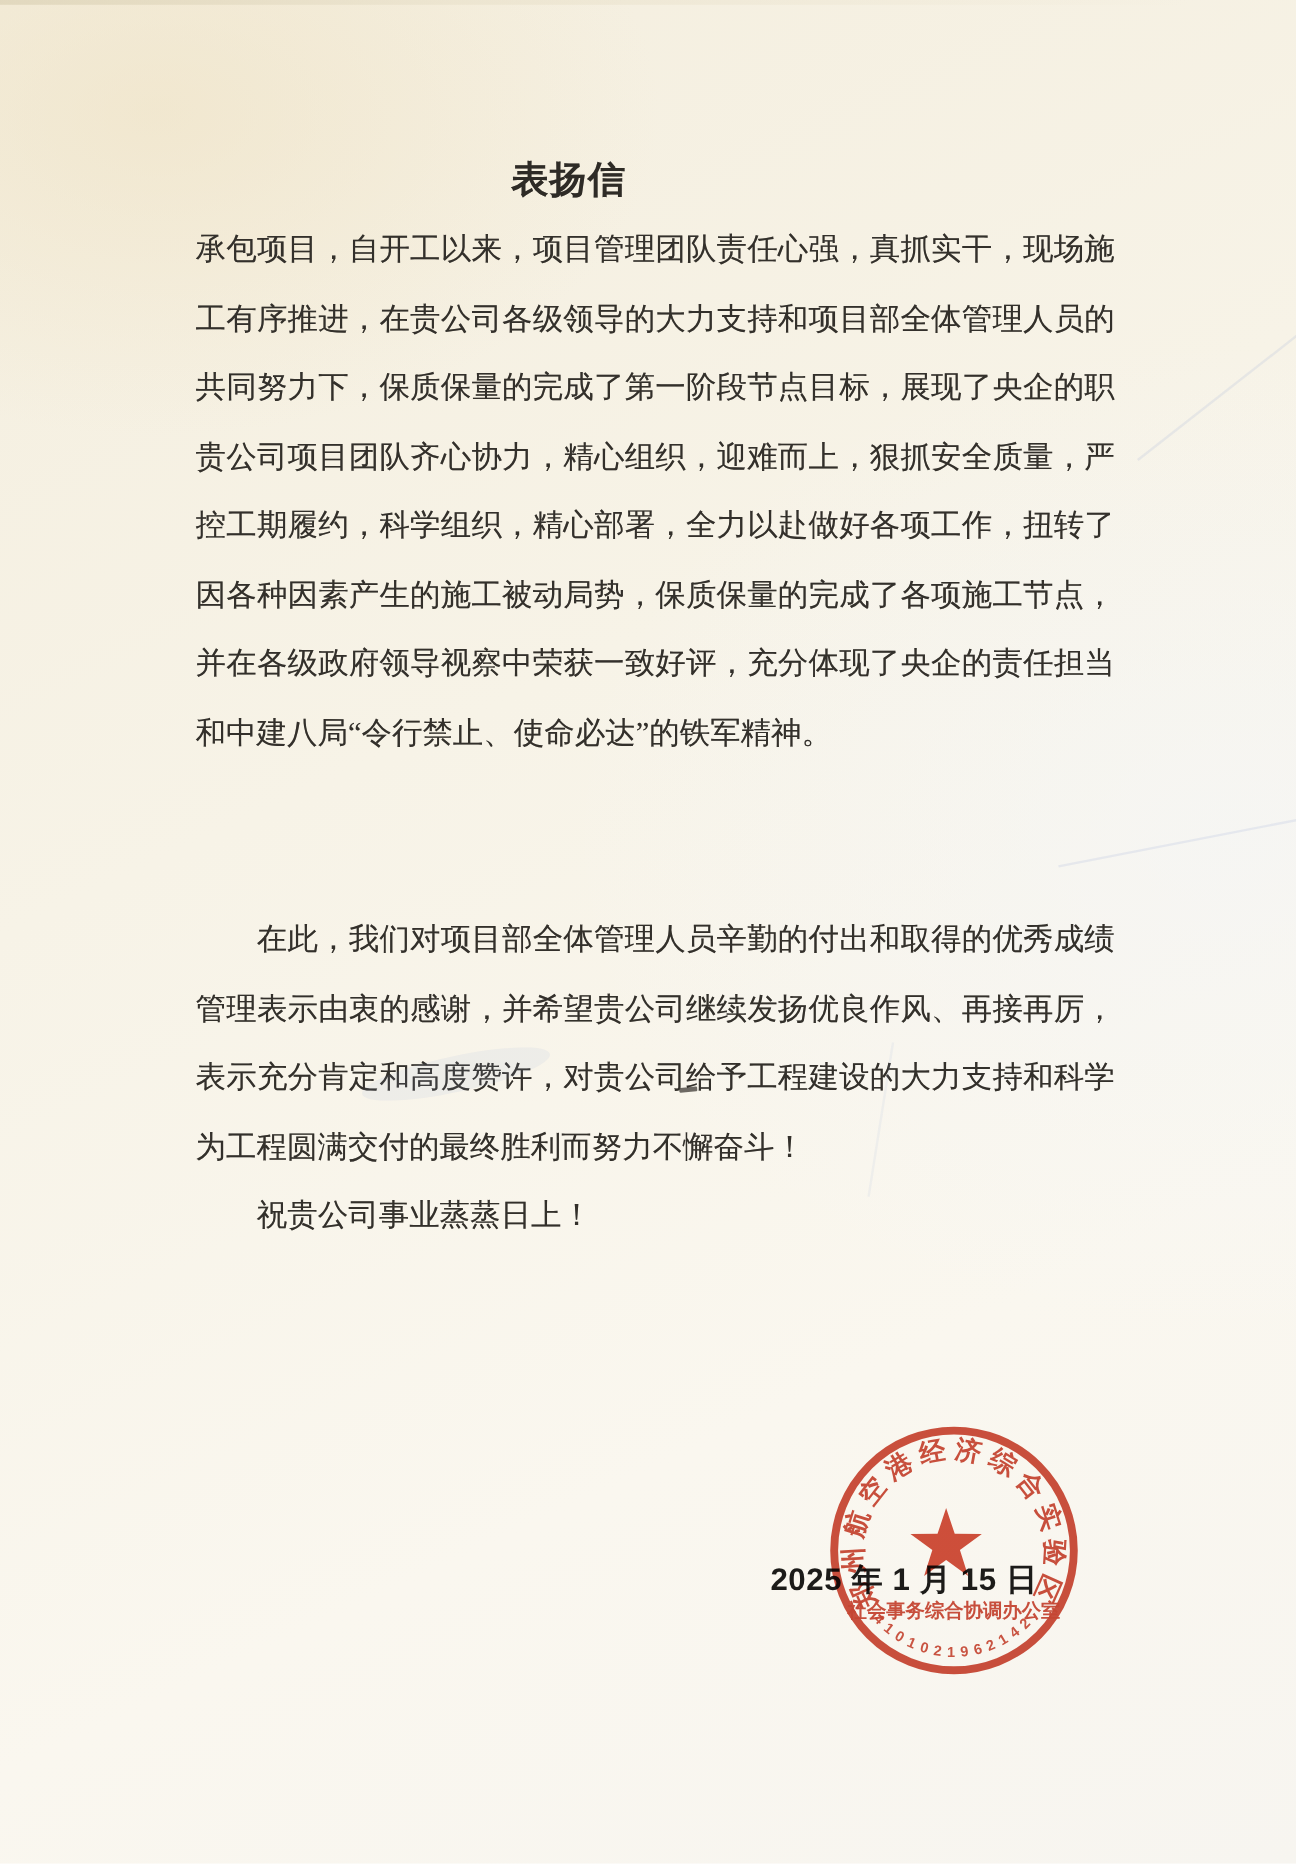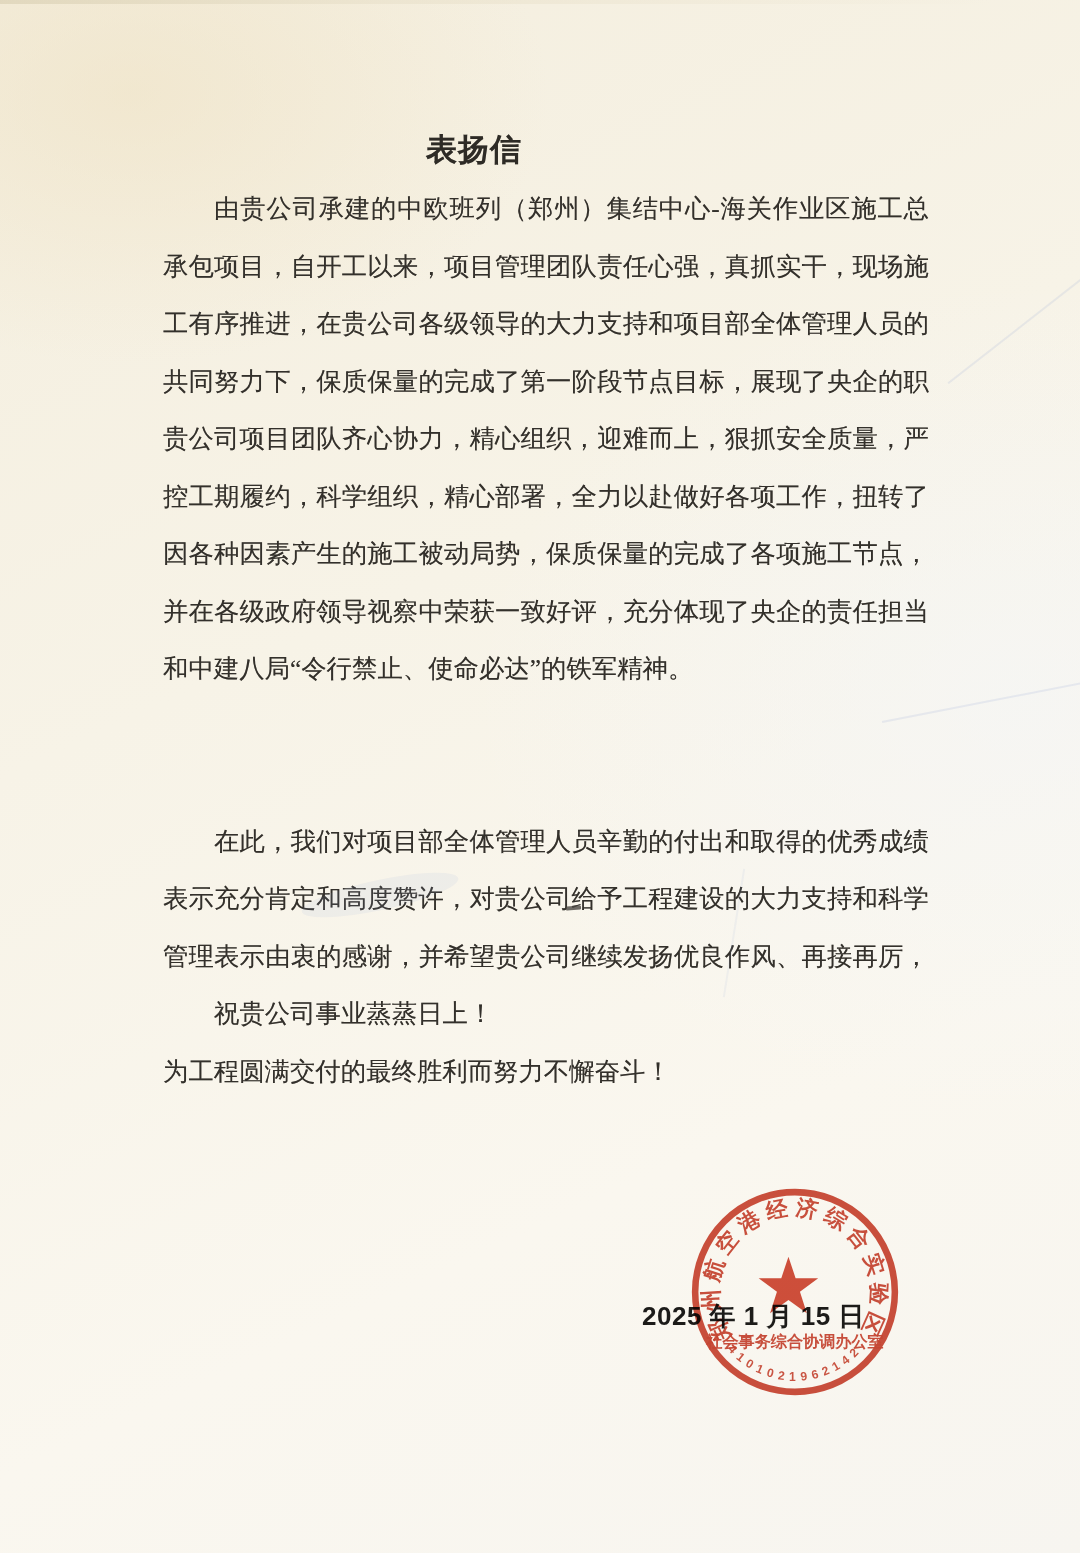--- a/index.html
+++ b/index.html
@@ -44,34 +44,33 @@
   .dash-mark{background:#4a4641;opacity:.8;border-radius:1px;}
 </style>
 </head>
 <body>
 
 <div class="edge-top"></div>
 
 <div class="page-title"><span>表扬信</span></div>
 
 <div class="letter-body">
-  <div class="line in j">由贵公司承建的中欧班列（郑州）集结中心-海关作业区施工总</div>
   <div class="line j">承包项目，自开工以来，项目管理团队责任心强，真抓实干，现场施</div>
   <div class="line j">工有序推进，在贵公司各级领导的大力支持和项目部全体管理人员的</div>
   <div class="line j">共同努力下，保质保量的完成了第一阶段节点目标，展现了央企的职</div>
   <div class="line j">贵公司项目团队齐心协力，精心组织，迎难而上，狠抓安全质量，严</div>
   <div class="line j">控工期履约，科学组织，精心部署，全力以赴做好各项工作，扭转了</div>
   <div class="line j">因各种因素产生的施工被动局势，保质保量的完成了各项施工节点，</div>
   <div class="line j">并在各级政府领导视察中荣获一致好评，充分体现了央企的责任担当</div>
   <div class="line">和中建八局“令行禁止、使命必达”的铁军精神。</div>
   <div class="line in j gap">在此，我们对项目部全体管理人员辛勤的付出和取得的优秀成绩</div>
+  <div class="line j">管理表示由衷的感谢，并希望贵公司继续发扬优良作风、再接再厉，</div>
   <div class="line j">表示充分肯定和高度赞许，对贵公司给予工程建设的大力支持和科学</div>
-  <div class="line j">管理表示由衷的感谢，并希望贵公司继续发扬优良作风、再接再厉，</div>
+  <div class="line">为工程圆满交付的最终胜利而努力不懈奋斗！</div>
   <div class="line in">祝贵公司事业蒸蒸日上！</div>
-  <div class="line">为工程圆满交付的最终胜利而努力不懈奋斗！</div>
 </div>
 
 <div class="date-line">2025 年 1 月 15 日</div>
 
 <svg class="seal" viewBox="0 0 230 230">
   <circle cx="115" cy="115" r="99" fill="none" stroke="#c63a26" stroke-width="6.5" opacity="0.95"></circle>
   <polygon fill="#cc3b25" opacity="0.96" points="108.5,80 115.6,101.3 138,101.4 119.9,114.7 126.7,136.1 108.5,123 90.3,136.1 97.1,114.7 79,101.4 101.4,101.3"></polygon>
   <defs>
     <path id="sealTopArc" d="M 55.1 161.8 A 76 76 0 1 1 174.9 161.8" fill="none"></path>
     <path id="sealNumArc" d="M 45.7 169.2 A 88 88 0 0 0 184.3 169.2" fill="none"></path>

